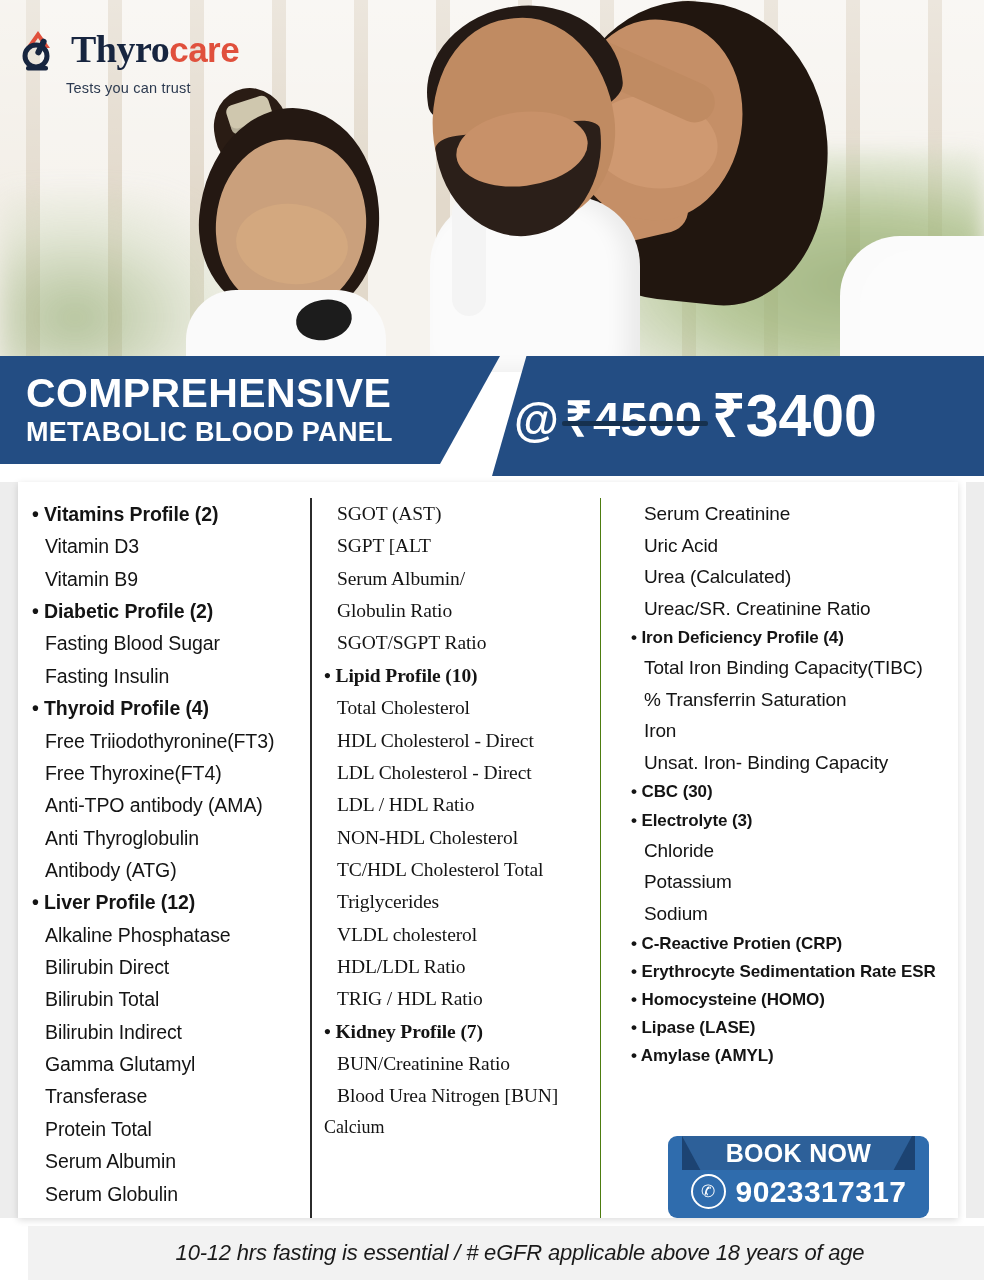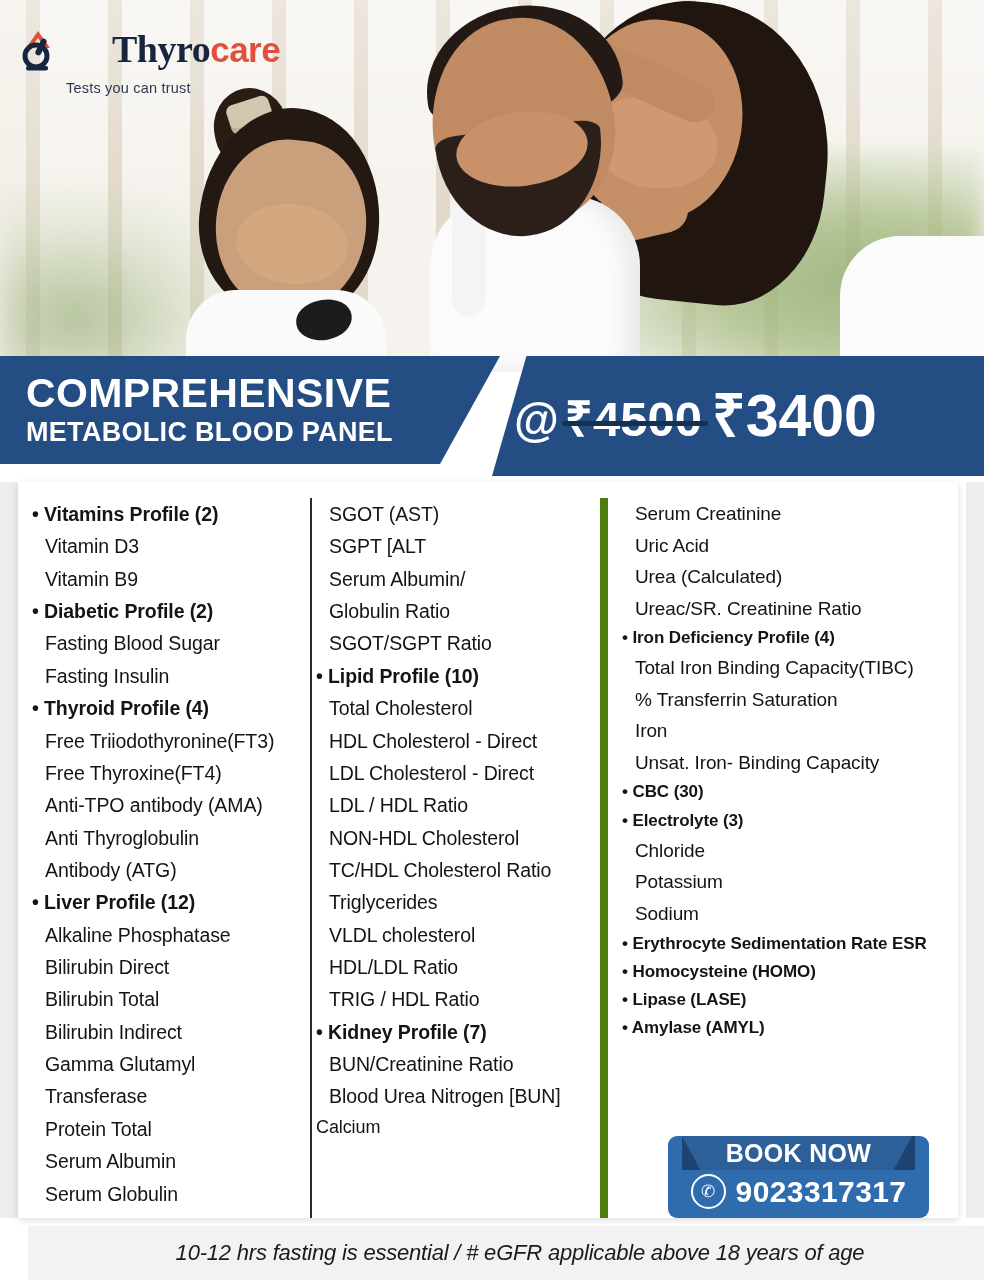--- a/index.html
+++ b/index.html
@@ -85,21 +85,21 @@
     border-radius:50% 50% 38% 42%/56% 56% 44% 44%;transform:rotate(5deg);
   }
   .kid-face{left:236px;top:204px;width:112px;height:80px;background:#d3a87f;border-radius:50%;transform:rotate(6deg);}
   .kid-pony{left:214px;top:88px;width:74px;height:80px;background:#2a1c14;border-radius:50% 50% 44% 44%;transform:rotate(-12deg);}
   .kid-clip{left:228px;top:100px;width:44px;height:30px;background:#cfc7ae;border-radius:7px;transform:rotate(-18deg);box-shadow:inset 0 -6px 0 rgba(0,0,0,.12);}
 
   
   .logo{position:absolute;left:16px;top:26px;z-index:6;}
   .logo-row{display:flex;align-items:center;gap:9px;}
   .logo-mark{width:46px;height:46px;position:relative;}
-  .logo-text{font-size:38px;font-weight:700;letter-spacing:-.5px;line-height:1;font-family:"Liberation Serif",serif;margin-left:41px;}
+  .logo-text{font-size:38px;font-weight:700;letter-spacing:-.5px;line-height:1;font-family:"Liberation Serif",serif;}
   .logo-thyro{color:#17253f;}
   .logo-care{color:#e0503c;font-family:"Liberation Sans",sans-serif;font-weight:700;font-size:35px;}
   .logo-tag{
     margin-top:8px;margin-left:50px;font-size:14.5px;color:#2c3a50;letter-spacing:.2px;font-weight:400;
   }
 
   
   .banner{position:absolute;left:0;top:356px;width:984px;height:120px;z-index:5;}
   .banner-left{
     position:absolute;left:0;top:0;width:500px;height:108px;background:#234d83;
@@ -124,22 +124,22 @@
   .price-new{color:#fff;font-size:59px;font-weight:700;line-height:1;margin-left:4px;}
 
   
   .card{
     position:absolute;left:18px;top:482px;width:940px;height:736px;background:#fff;
     box-shadow:0 2px 7px rgba(0,0,0,.14);
   }
   .cols{display:flex;height:100%;padding:16px 0 0 0;box-sizing:border-box;}
   .col{position:relative;box-sizing:border-box;}
   .col1{width:292px;padding-left:14px;}
-  .col2{width:290px;padding-left:4px;border-left:2px solid #2b2b2b;}
-  .col3{width:358px;padding-left:14px;border-left:8px solid #4d7c0f;}
+  .col2{width:290px;padding-left:12px;border-left:2px solid #2b2b2b;font-family:Liberation Serif, serif;}
+  .col3{width:358px;padding-left:30px;border-left:1px solid #4d7c0f;}
 
   .item{
     color:#141414;font-size:19.5px;line-height:1.66;white-space:nowrap;letter-spacing:-.1px;
   }
   .item.head{font-weight:700;font-size:19.5px;}
   .item.head:before{content:"• ";font-weight:700;}
   .item.sub{padding-left:13px;}
   .item.big{font-size:18px;}
   .col3 .item{font-size:19px;}
   .col3 .item.head{font-size:17px;}
@@ -279,21 +279,21 @@
           <div class="item sub">SGPT [ALT</div>
           <div class="item sub">Serum Albumin/</div>
           <div class="item sub">Globulin Ratio</div>
           <div class="item sub">SGOT/SGPT Ratio</div>
           <div class="item head">Lipid Profile (10)</div>
           <div class="item sub">Total Cholesterol</div>
           <div class="item sub">HDL Cholesterol - Direct</div>
           <div class="item sub">LDL Cholesterol - Direct</div>
           <div class="item sub">LDL / HDL Ratio</div>
           <div class="item sub">NON-HDL Cholesterol</div>
-          <div class="item sub">TC/HDL Cholesterol Ratio</div>
+          <div class="item sub">TC/HDL Cholesterol Total</div>
           <div class="item sub">Triglycerides</div>
           <div class="item sub">VLDL cholesterol</div>
           <div class="item sub">HDL/LDL Ratio</div>
           <div class="item sub">TRIG / HDL Ratio</div>
           <div class="item head">Kidney Profile (7)</div>
           <div class="item sub">BUN/Creatinine Ratio</div>
           <div class="item sub">Blood Urea Nitrogen [BUN]</div>
           <div class="item big">Calcium</div>
         </div>
       <div class="col col3">
@@ -304,20 +304,21 @@
           <div class="item head">Iron Deficiency Profile (4)</div>
           <div class="item sub">Total Iron Binding Capacity(TIBC)</div>
           <div class="item sub">% Transferrin Saturation</div>
           <div class="item sub">Iron</div>
           <div class="item sub">Unsat. Iron- Binding Capacity</div>
           <div class="item head">CBC (30)</div>
           <div class="item head">Electrolyte (3)</div>
           <div class="item sub">Chloride</div>
           <div class="item sub">Potassium</div>
           <div class="item sub">Sodium</div>
+          <div class="item head">C-Reactive Protien (CRP)</div>
           <div class="item head">Erythrocyte Sedimentation Rate ESR</div>
           <div class="item head">Homocysteine (HOMO)</div>
           <div class="item head">Lipase (LASE)</div>
           <div class="item head">Amylase (AMYL)</div>
         </div>
     </div>
   </div>
 
   <div class="book">
     <div class="book-ribbon"></div>

